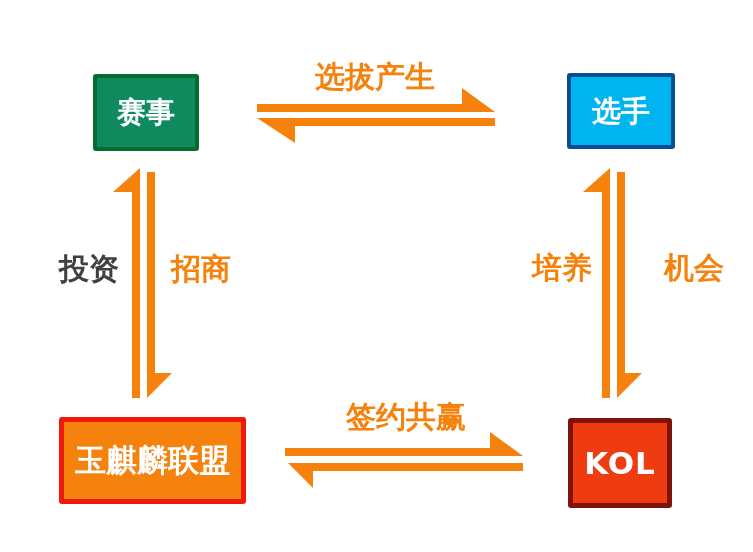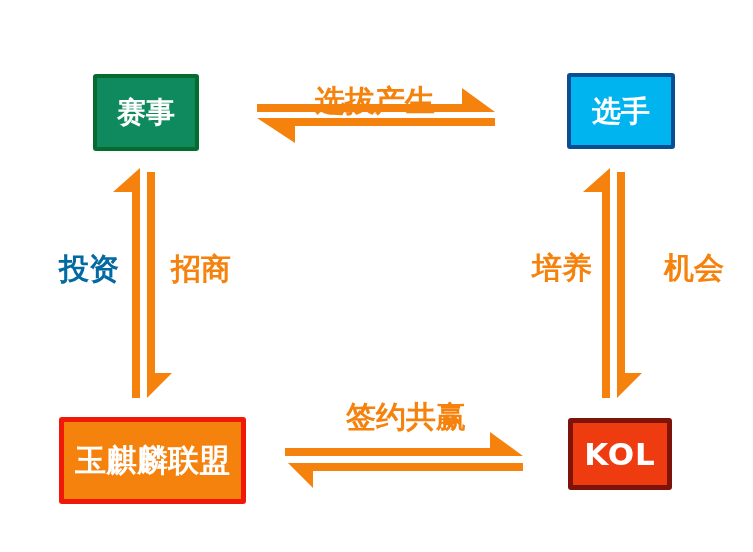--- a/index.html
+++ b/index.html
@@ -22,21 +22,21 @@
   }
   .node-label {
     color: #ffffff;
     font-weight: bold;
     line-height: 1;
     white-space: nowrap;
   }
   .node-saishi   { left: 93px;  top: 74px;  width: 106px; height: 77px; border-width: 4px; }
   .node-xuanshou { left: 567px; top: 73px;  width: 108px; height: 76px; border-width: 4px; }
   .node-lianmeng { left: 59px;  top: 417px; width: 187px; height: 87px; border-width: 5px; }
-  .node-kol      { left: 568px; top: 418px; width: 104px; height: 72px; border-width: 5px; }
+  .node-kol      { left: 568px; top: 418px; width: 104px; height: 90px; border-width: 5px; }
   .node-saishi .node-label,
   .node-xuanshou .node-label { font-size: 29px; }
   .node-lianmeng .node-label { font-size: 31px; }
   .node-kol .node-label      { font-size: 31px; letter-spacing: 1px; }
 
   .arrows {
     position: absolute;
     left: 0; top: 0;
     width: 753px; height: 552px;
     pointer-events: none;
@@ -83,20 +83,20 @@
     <polygon points="257,104 462,104 462,88 495,112 257,112" fill="#F5820D"></polygon>
     <polygon points="257,118 495,118 495,126 295,126 295,143" fill="#F5820D"></polygon>
     <polygon points="140,168 140,398 132,398 132,192 113,192" fill="#F5820D"></polygon>
     <polygon points="147,172 155,172 155,373 172,373 147,398" fill="#F5820D"></polygon>
     <polygon points="610,168 610,398 602,398 602,192 583,192" fill="#F5820D"></polygon>
     <polygon points="617,172 625,172 625,373 642,373 617,398" fill="#F5820D"></polygon>
     <polygon points="285,448 490,448 490,432 523,456 285,456" fill="#F5820D"></polygon>
     <polygon points="288,463 523,463 523,471 313,471 313,488" fill="#F5820D"></polygon>
   </svg>
 
-  <div class="edge-label el-top-forward" style="color: rgb(245, 130, 13); margin-top: 24px;">选拔产生</div>
-  <div class="edge-label el-left-up" style="color: #0369a1;">投资</div>
+  <div class="edge-label el-top-forward" style="color: rgb(245, 130, 13);">选拔产生</div>
+  <div class="edge-label el-left-up" style="color: #404040;">投资</div>
   <div class="edge-label el-left-down" style="color: rgb(245, 130, 13);">招商</div>
   <div class="edge-label el-right-up" style="color: rgb(245, 130, 13);">培养</div>
   <div class="edge-label el-right-down" style="color: rgb(245, 130, 13); margin-left: 16px;">机会</div>
   <div class="edge-label el-bottom-forward" style="color: rgb(245, 130, 13);">签约共赢</div>
 
 </div>
 
 </body></html>

